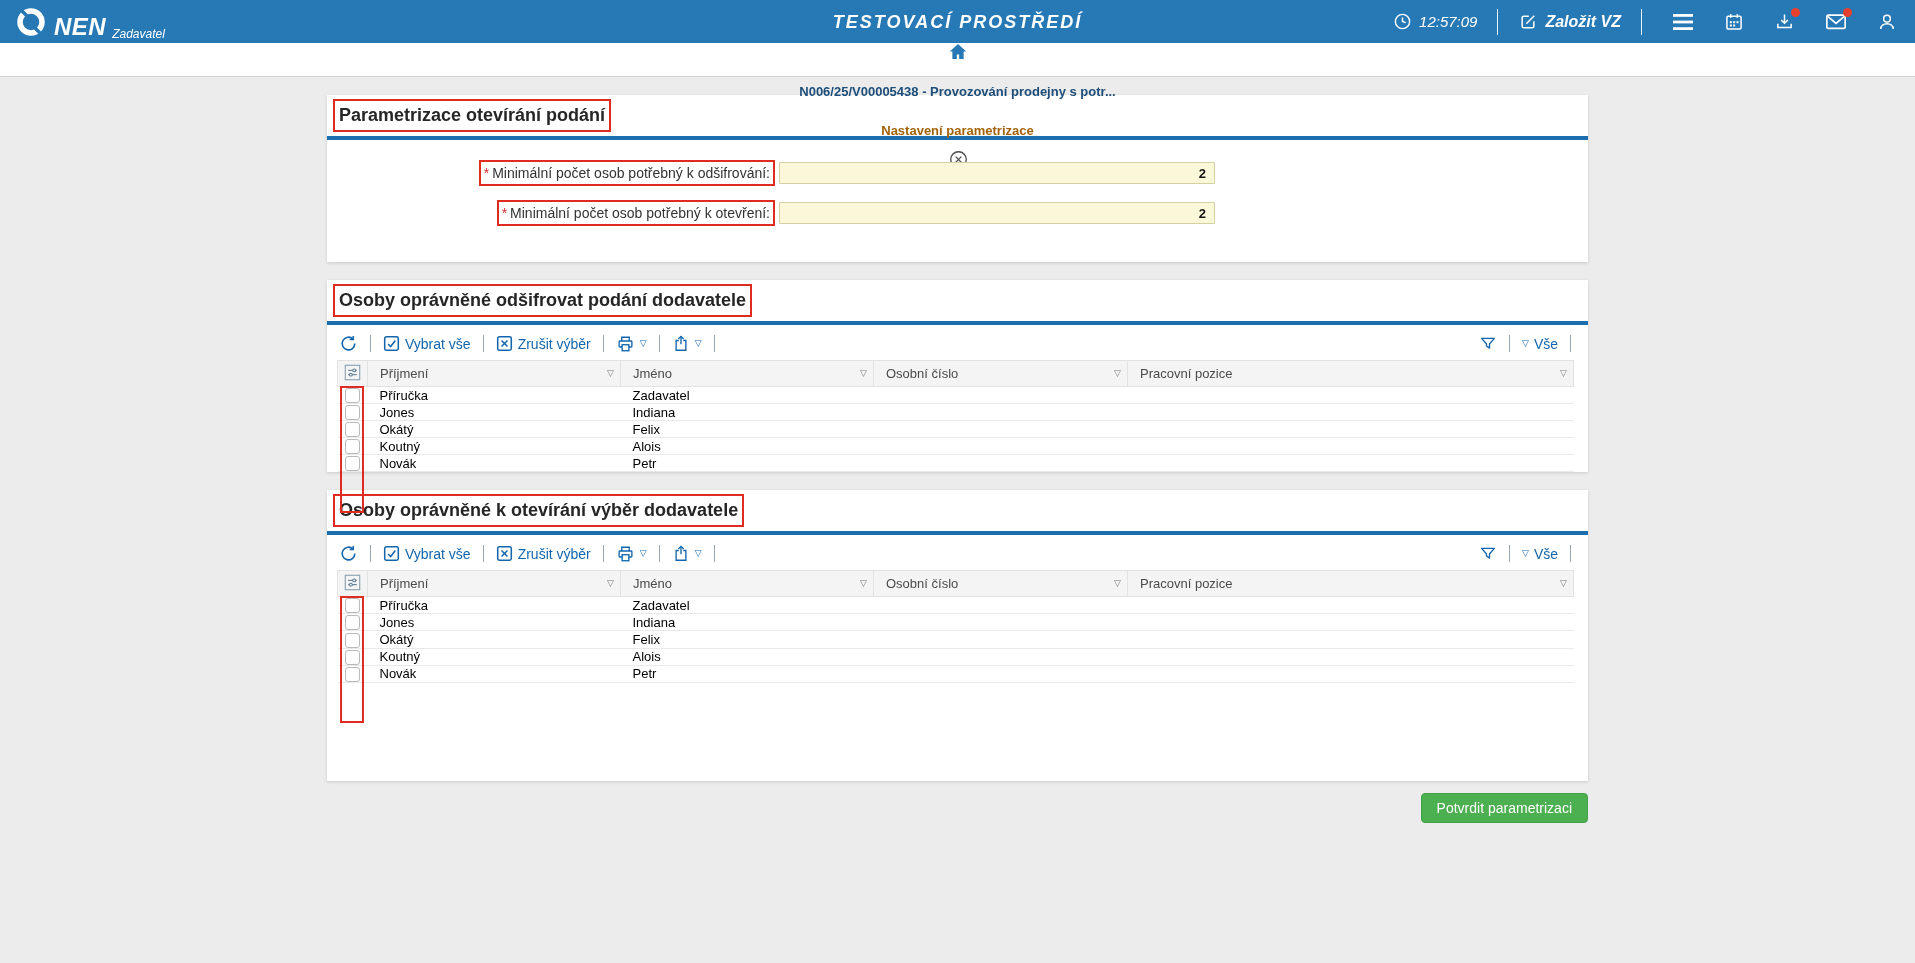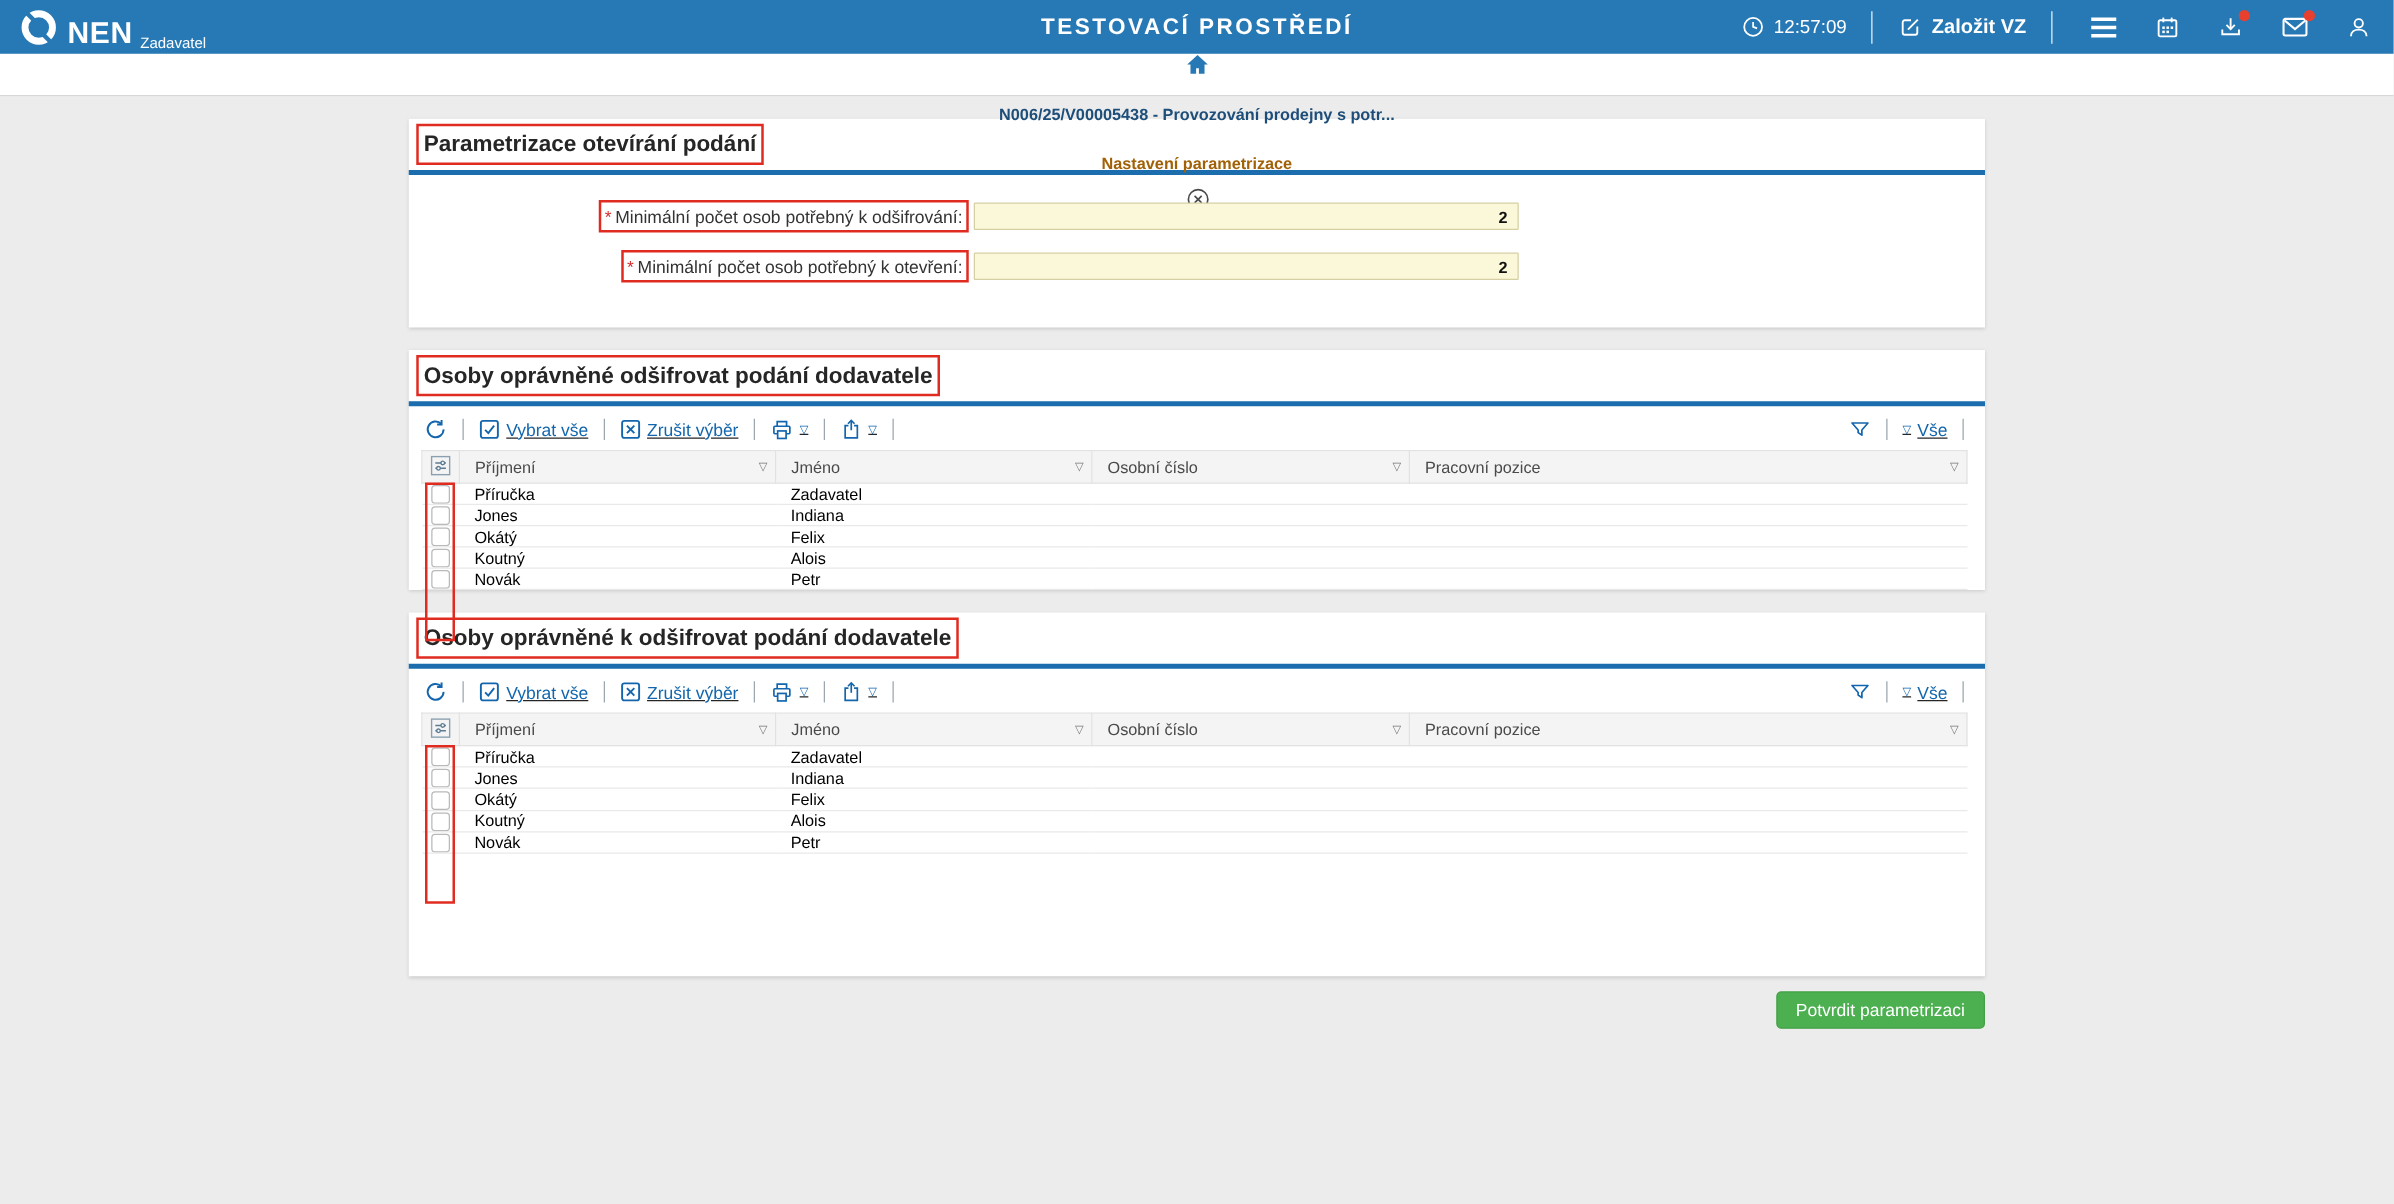--- a/index.html
+++ b/index.html
@@ -7,21 +7,21 @@
   body {
     width:1915px; height:963px; overflow:hidden;
     background:#ECECEC;
     font-family:"Liberation Sans","DejaVu Sans",sans-serif;
     color:#262626;
   }
 
   
   .top-header {
     position:relative; height:43px; background:#2779B6;
-    display:flex; align-items:center; padding:0 18px 0 14px; color:#fff;
+    display:flex; align-items:center; padding:0 18px 0 14px; color:#fff;font-style:italic;
   }
   .logo-wrap { display:flex; align-items:flex-end; gap:6px; }
   .logo-text { font-size:24px; font-weight:bold; line-height:1; letter-spacing:.5px; }
   .logo-sub { font-size:12px; line-height:1; margin-bottom:-1px; }
   .env-title {
     position:absolute; left:50%; top:50%; transform:translate(-50%,-50%);
     font-size:18px; font-weight:bold; letter-spacing:2px; white-space:nowrap;
   }
   .hdr-right { margin-left:auto; display:flex; align-items:center; gap:14px; }
   .hdr-group { display:flex; align-items:center; gap:7px; }
@@ -75,21 +75,21 @@
   }
   .green-cb {
     width:18px; height:18px; border-radius:4px; background:#43A047;
     border:1px solid #3B8F3F; display:inline-flex; align-items:center;
     justify-content:center; cursor:pointer; flex:none;
   }
   .cb-label { font-size:14px; color:#333; }
 
   
   .toolbar { display:flex; align-items:center; padding:9px 14px 7px 12px; }
-  .tb-left, .tb-right { display:flex; align-items:center; gap:9px;text-decoration:underline; }
+  .tb-left, .tb-right { display:flex; align-items:center; gap:9px; }
   .tb-right { margin-left:auto; }
   .tb-item { display:flex; align-items:center; gap:5px; color:#1366AD; font-size:14px; cursor:pointer; }
   .tb-sep { width:1px; height:17px; background:#9AA7B0; margin:0 3px; }
   .tri { font-size:9px; color:#1366AD; line-height:1; }
 
   
   .table-wrap { position:relative; padding:0 14px 0 10px; }
   table.grid { width:100%; border-collapse:collapse; table-layout:fixed; }
   col.c-cb { width:30px; } col.c-1 { width:253px; } col.c-2 { width:253px; } col.c-3 { width:254px; }
   thead th {
@@ -399,21 +399,21 @@
             <td></td>
           </tr>
         </tbody>
     </table>
     <div class="col-ann"></div>
   </div>
 </div>
 
 <div class="card">
   <div class="sec-title-row">
-    <span class="sec-title">Osoby oprávněné k odšifrovat podání dodavatele</span>
+    <span class="sec-title">Osoby oprávněné k otevírání výběr dodavatele</span>
   </div>
   <div class="blue-line"></div>
 
   <div class="toolbar">
     <div class="tb-left">
       <span class="tb-item">
         <svg width="19" height="19" viewBox="0 0 24 24">
           <path d="M20 12a8 8 0 1 1-2.4-5.7" stroke="#1366AD" stroke-width="2" fill="none"></path>
           <polyline points="18,2.5 18,7 13.5,7" stroke="#1366AD" stroke-width="2" fill="none"></polyline>
         </svg>

